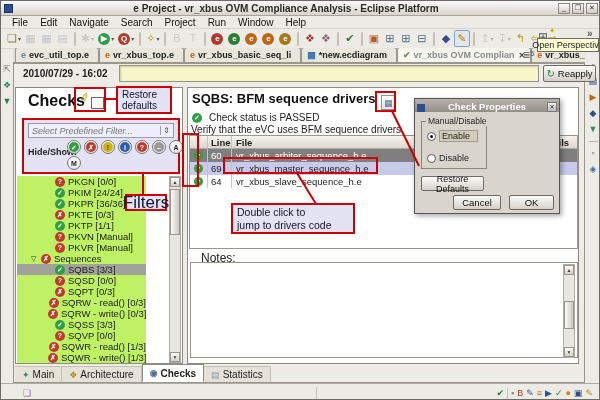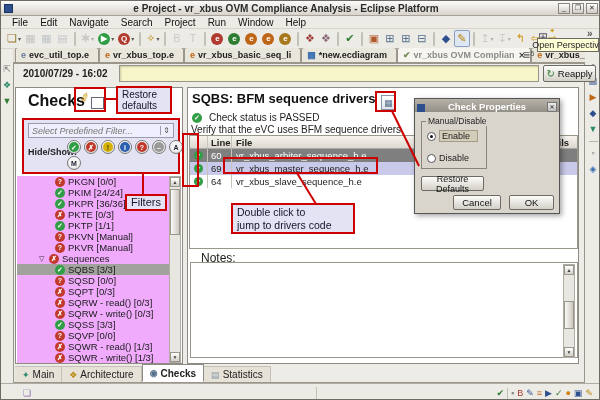--- a/index.html
+++ b/index.html
@@ -89,23 +89,23 @@
   .fsel-spin{margin-left:auto;font-style:normal;font-size:8px;color:#555;border-left:1px solid #9a9ab0;padding-left:2px}
   .hideshow{position:absolute;left:4px;top:27px;font-size:9px;font-weight:bold}
   .fb-row{position:absolute;display:flex;gap:3px}
   .fb-row.r1{left:43px;top:20px}
   .fb-row.r2{left:43px;top:36px}
   .fbtn{width:14px;height:14px;border-radius:50%;border:1px solid #777;
     background:linear-gradient(#fff,#ddd);display:flex;align-items:center;justify-content:center}
   .fcirc{width:10px;height:10px;border-radius:50%;display:flex;align-items:center;justify-content:center;
     font-size:7px;font-weight:bold;line-height:1}
 
-  .tree{position:absolute;left:1px;top:88px;width:153px;height:187px;background:#f0abfc;overflow:hidden}
+  .tree{position:absolute;left:1px;top:88px;width:129px;height:187px;background:#bef264;overflow:hidden}
   .tree-item{height:11px;display:flex;align-items:center;padding-left:28px;font-size:9.5px;white-space:nowrap;color:#1a1a1a}
-  .tree-item.parent{padding-left:22px}
+  .tree-item.parent{padding-left:14px}
   .tree-item.selected{background:#a2a29c}
   .tarrow{font-size:7px;margin-right:3px;color:#333;width:7px}
   .tic{width:10px;height:10px;border-radius:50%;margin-right:3px;flex:none;display:flex;
     align-items:center;justify-content:center;font-size:7px;color:#fff;font-weight:bold;line-height:1}
   .tic.pass{background:#2f9e44}.tic.fail{background:#c0392b}.tic.quest{background:#c0392b}
   .tic.pass::before{content:"✓"}.tic.fail::before{content:"✗"}.tic.quest::before{content:"?"}
 
   .vscroll{position:absolute;width:12px;background:#e8e6e0;border:1px solid #b0aca4}
   .vscroll .sb-btn{position:absolute;left:0;width:10px;height:10px;border:1px solid #9a968c;
     background:linear-gradient(#fff,#d4d0c8);font-size:5px;text-align:center;line-height:9px;color:#444}
@@ -171,21 +171,21 @@
   .sel-bg{background:#d2ccb8;border:1px solid #a29c8a;padding:0 7px 0 2px}
   .dlg-restore{position:absolute;left:6px;top:77px;width:63px;height:15px;font-size:9px}
   .dlg-cancel{position:absolute;left:38px;top:96px;width:48px;height:15px}
   .dlg-ok{position:absolute;left:94px;top:96px;width:45px;height:15px}
 
   
   .redbox{position:absolute;border:2px solid #c00;background:transparent;z-index:35;pointer-events:none}
   .ann{position:absolute;background:#e3e3f3;border:2px solid #c00;color:#15152e;z-index:40;
     display:flex;flex-direction:column;justify-content:center;line-height:1.15}
   .ann-restore{left:115px;top:85px;width:56px;height:28px;font-size:10px;padding-left:4px}
-  .ann-filters{left:124px;top:193px;width:42px;height:17px;font-size:11px;align-items:center}
+  .ann-filters{left:124px;top:193px;width:42px;height:17px;font-size:17px;align-items:center}
   .ann-dblclick{left:230px;top:202px;width:124px;height:31px;font-size:10.5px;padding-left:4px}
   .overlay{position:absolute;left:0;top:0;z-index:45;pointer-events:none}
 
   
   .tooltip{position:absolute;left:536px;top:37px;width:62px;height:14px;background:#ffffd6;
     border:1px solid #6e6a64;font-size:9px;display:flex;align-items:center;justify-content:center;z-index:60;white-space:nowrap}
 </style>
 </head>
 <body>
 

